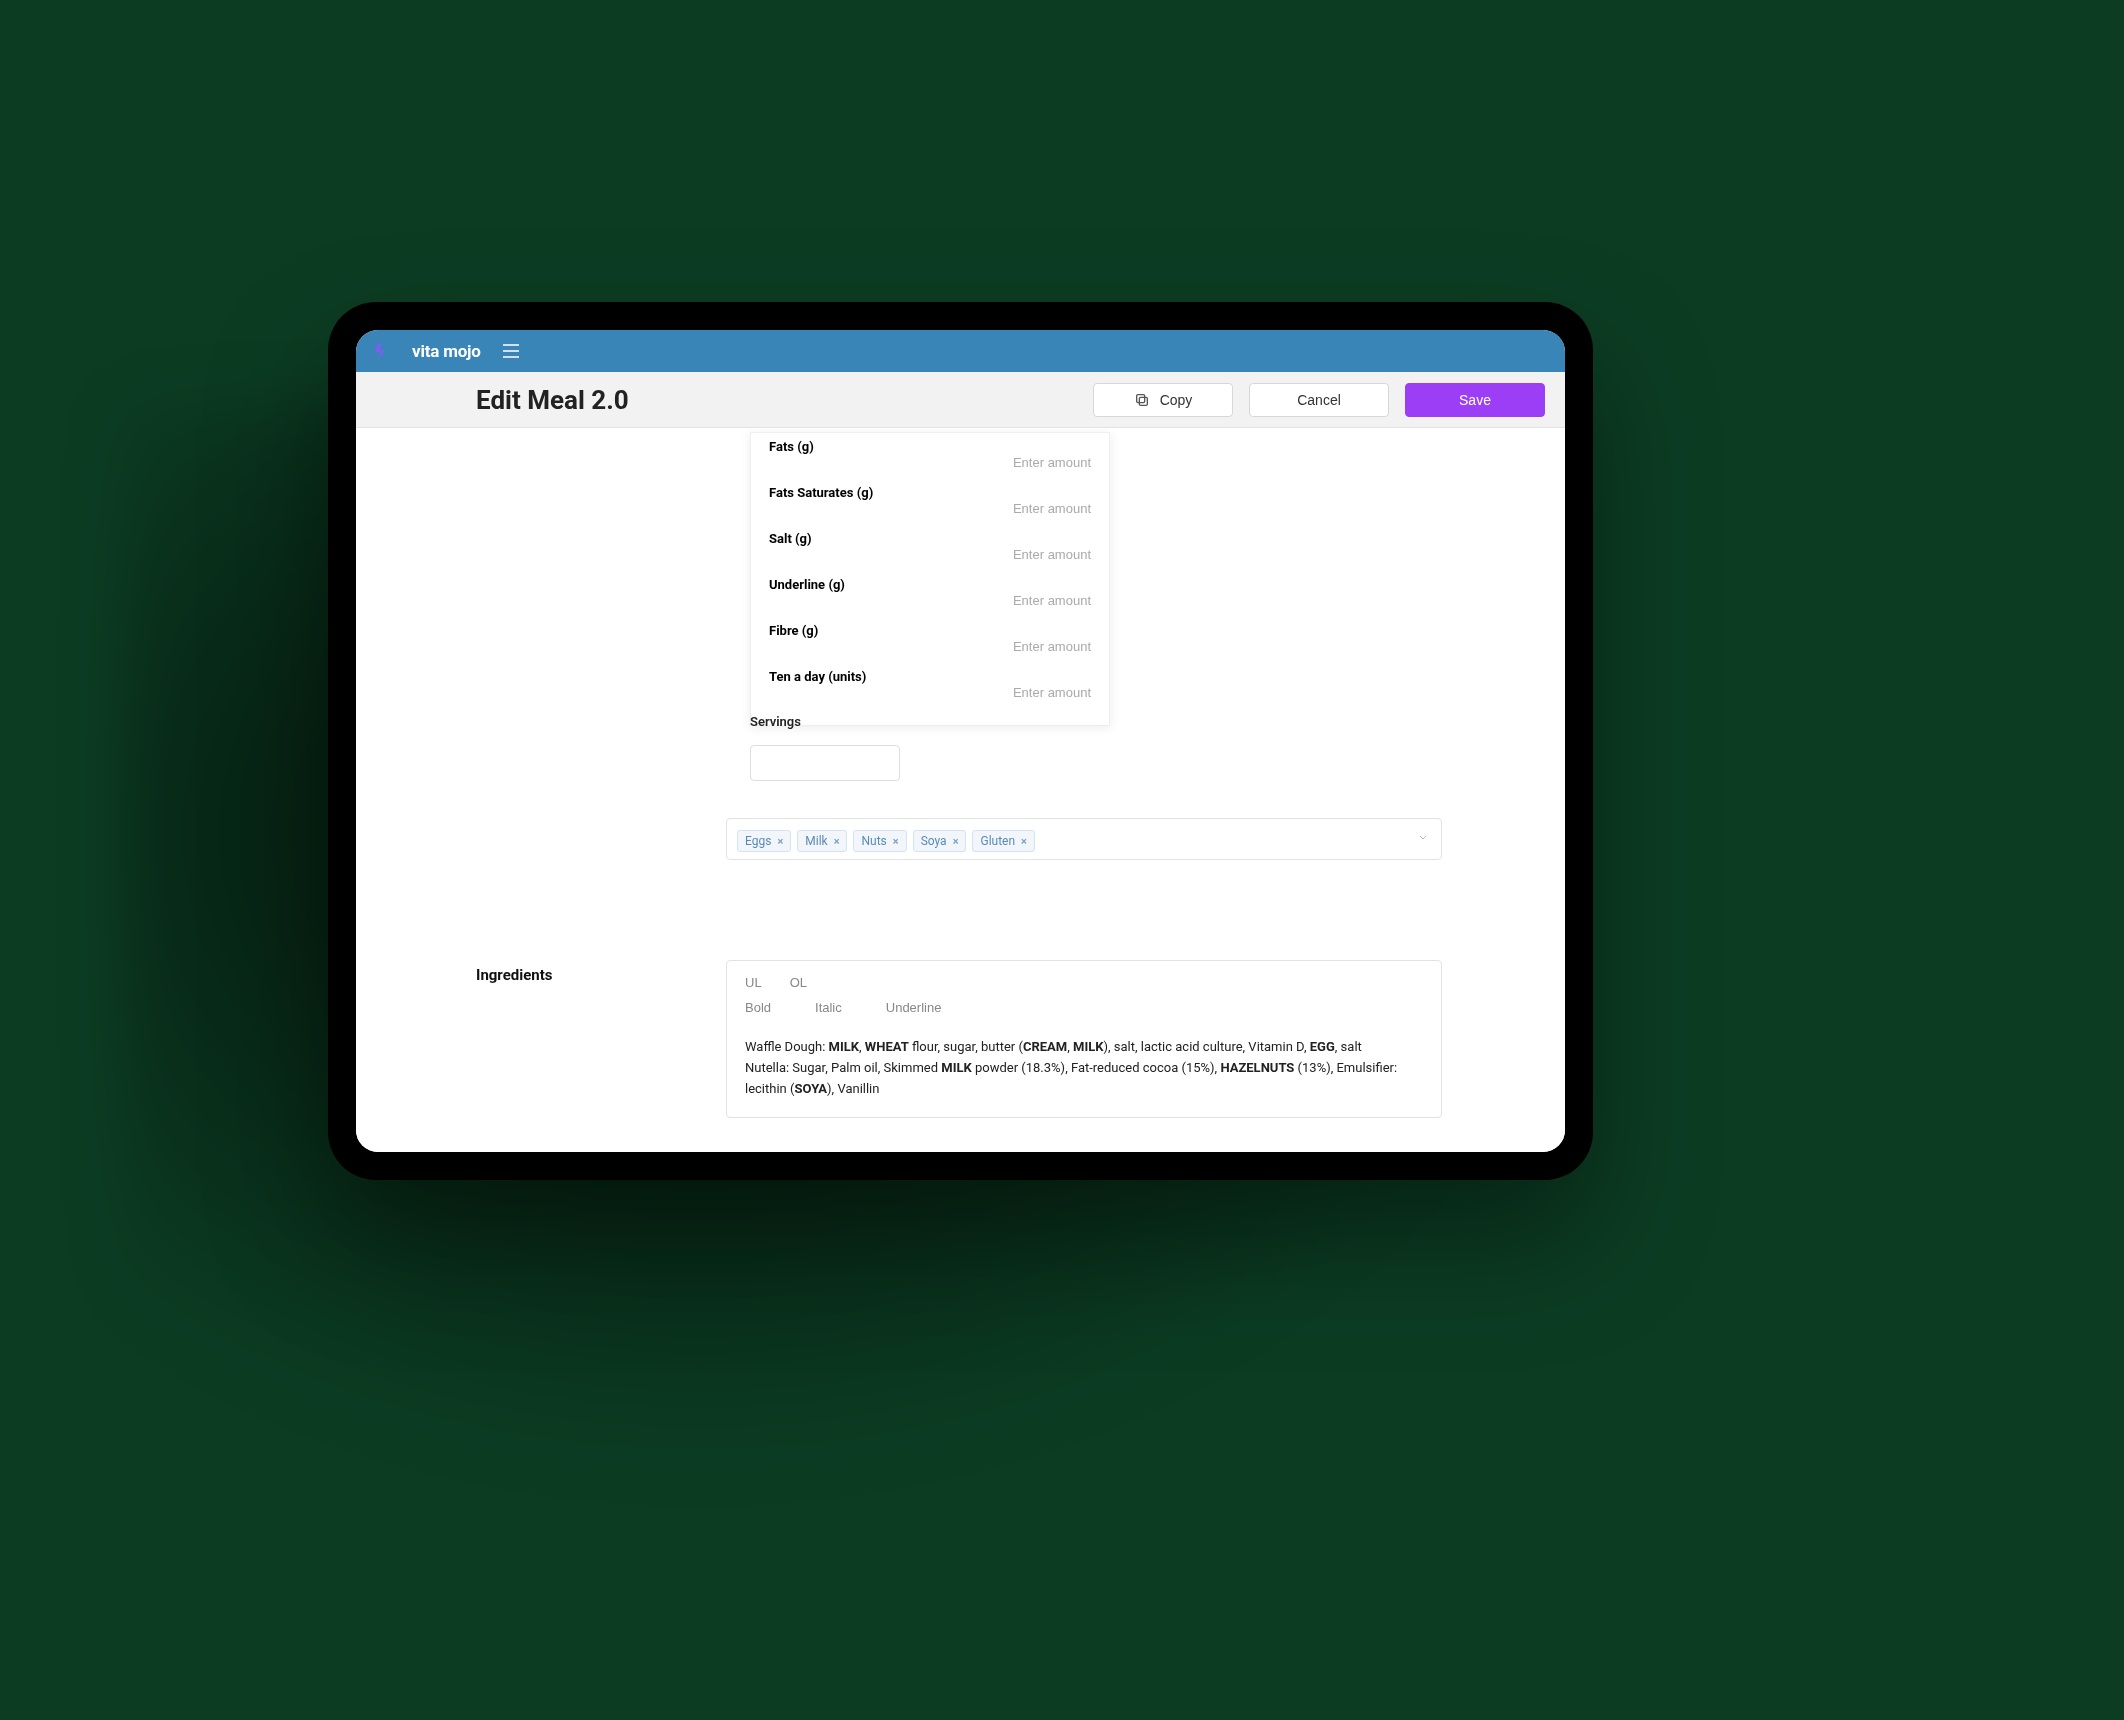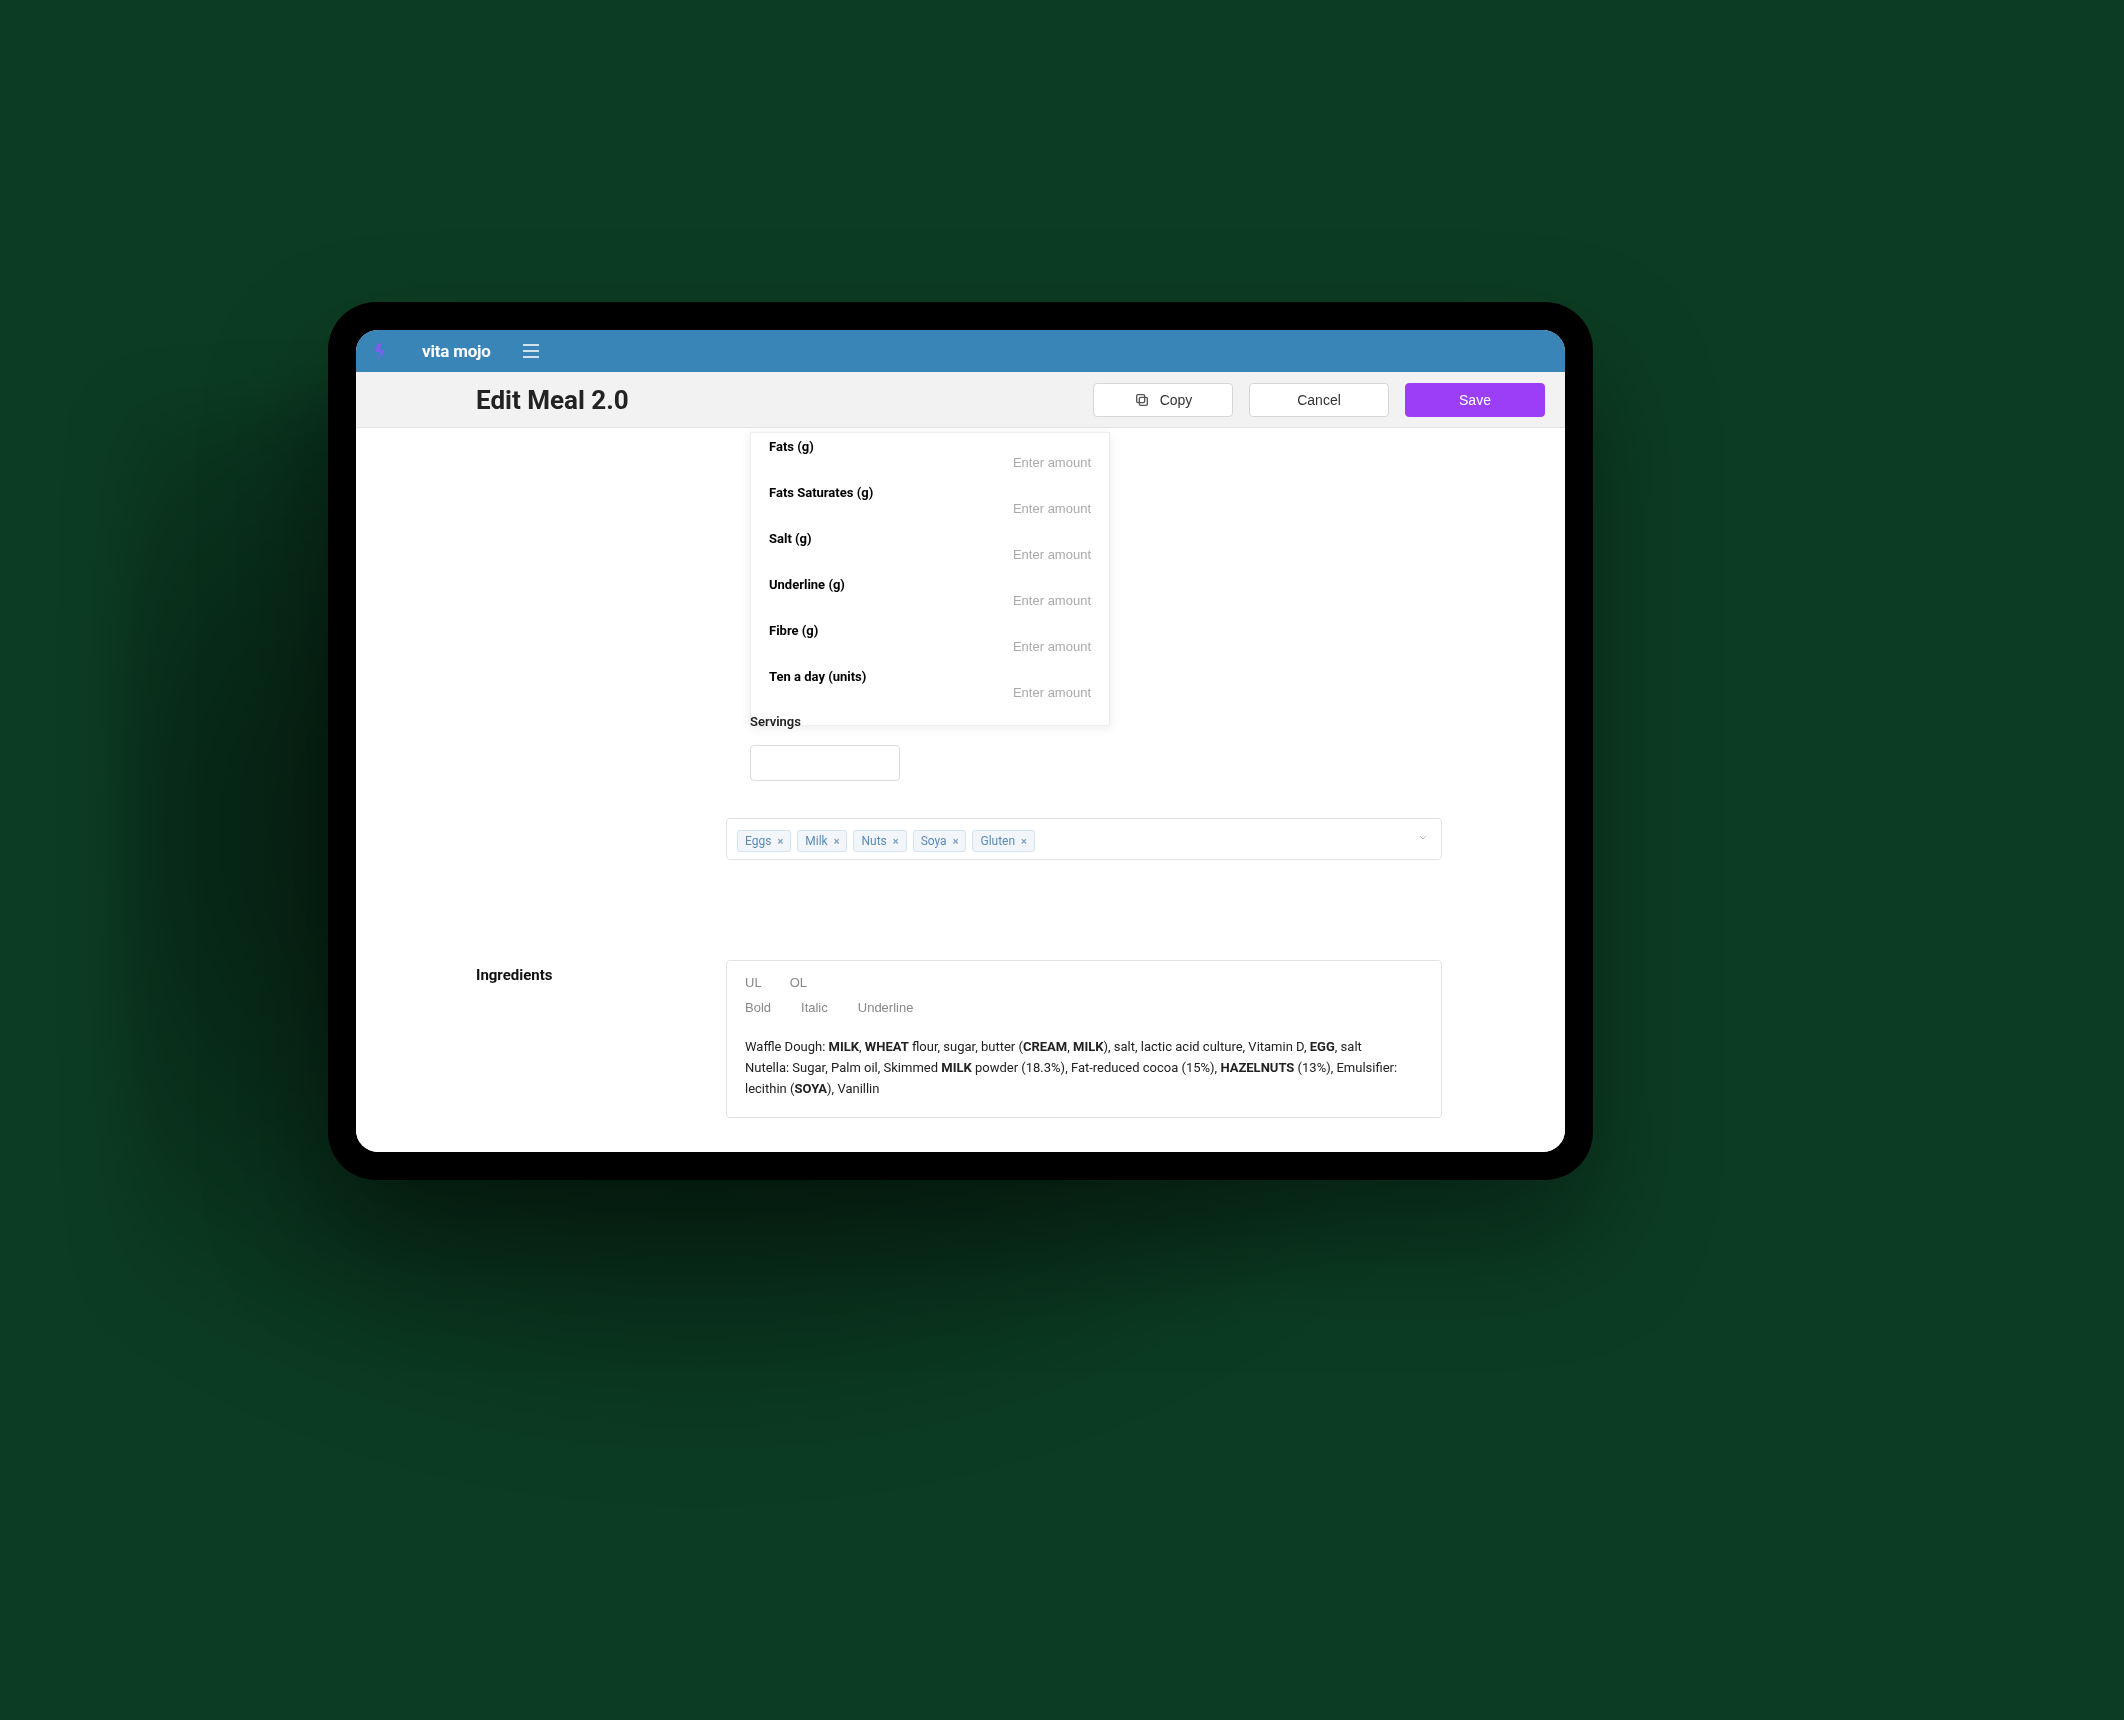--- a/index.html
+++ b/index.html
@@ -32,21 +32,21 @@
     overflow: hidden;
     display: flex; flex-direction: column;
   }
 
   
   .topbar {
     height: 42px;
     background: #3985b8;
     display: flex; align-items: center;
     padding: 0 16px;
-    gap: 32px;
+    gap: 22px;
     flex-shrink: 0;
   }
   .logo-mark {
     width: 18px; height: 18px;
     display: flex; align-items: center; justify-content: center;
   }
   .brand {
     color: #fff; font-weight: 700; font-size: 17px; letter-spacing: -0.2px;
   }
   .burger {
@@ -151,21 +151,21 @@
   .ingredients-label { top: 528px; }
 
   .editor {
     position: absolute; left: 370px; top: 522px; width: 716px;
     border: 1px solid #e2e2e2; border-radius: 4px; background:#fff;
   }
   .editor-toolbar {
     display: flex; gap: 28px; padding: 12px 18px 4px 18px;
   }
   .tb-btn { background:none; border:none; color:#888; font-size:13px; cursor:pointer; padding:2px 0; }
-  .editor-toolbar2 { display:flex; gap:30px; padding: 2px 18px 10px 18px; }
+  .editor-toolbar2 { display:flex; gap:44px; padding: 2px 18px 10px 18px; }
   .editor-body {
     padding: 10px 18px 18px 18px;
     font-size: 13px; color: #222; line-height: 1.6;
   }
   .editor-body b { font-weight: 700; }
 
 </style>
 </head>
 <body>
 

